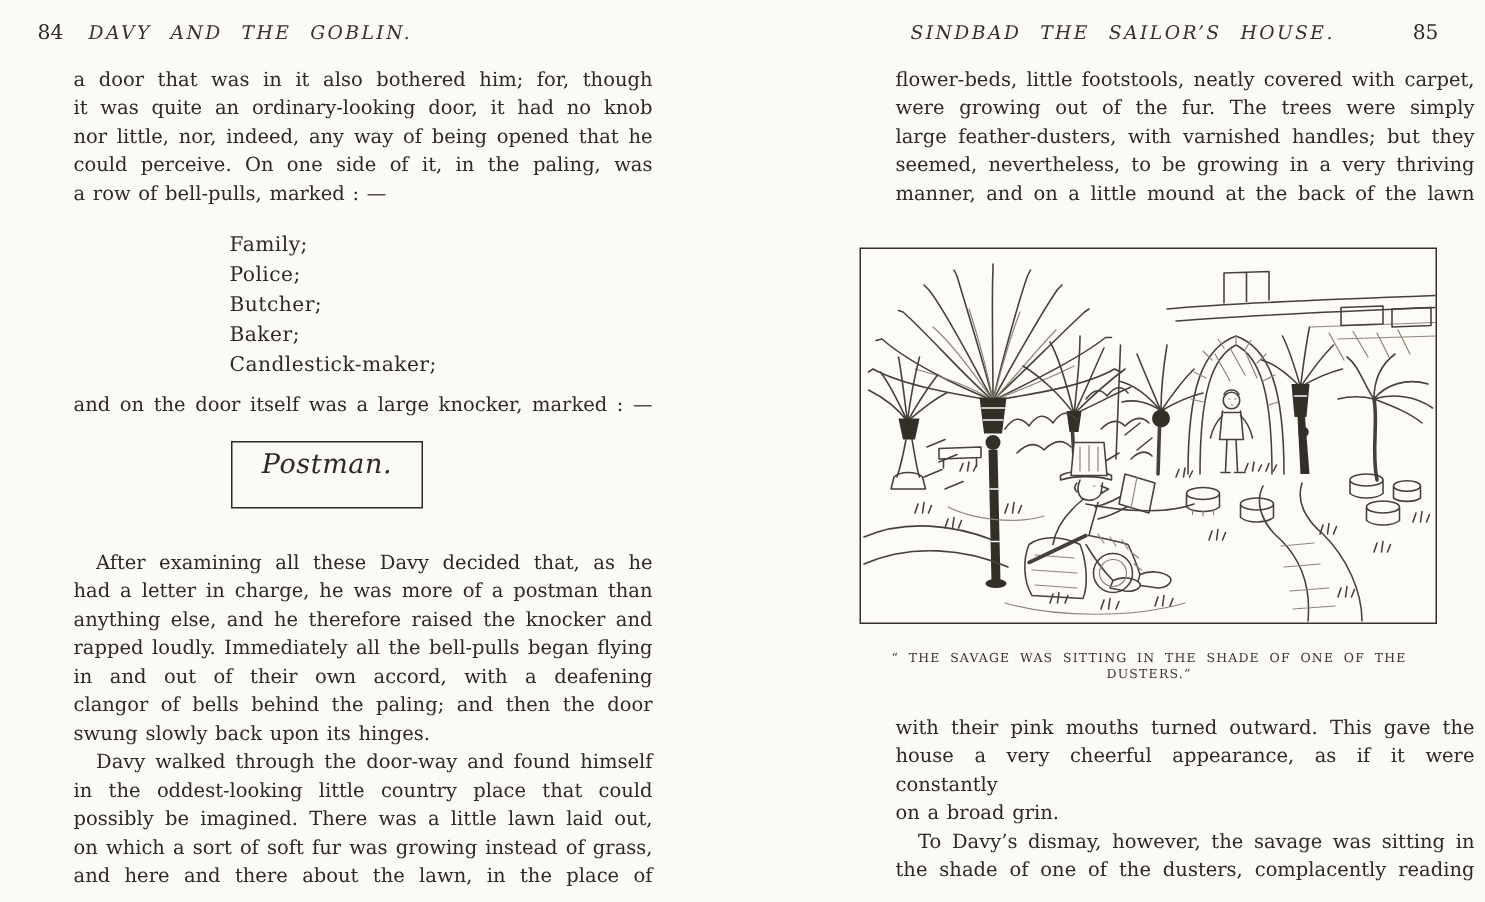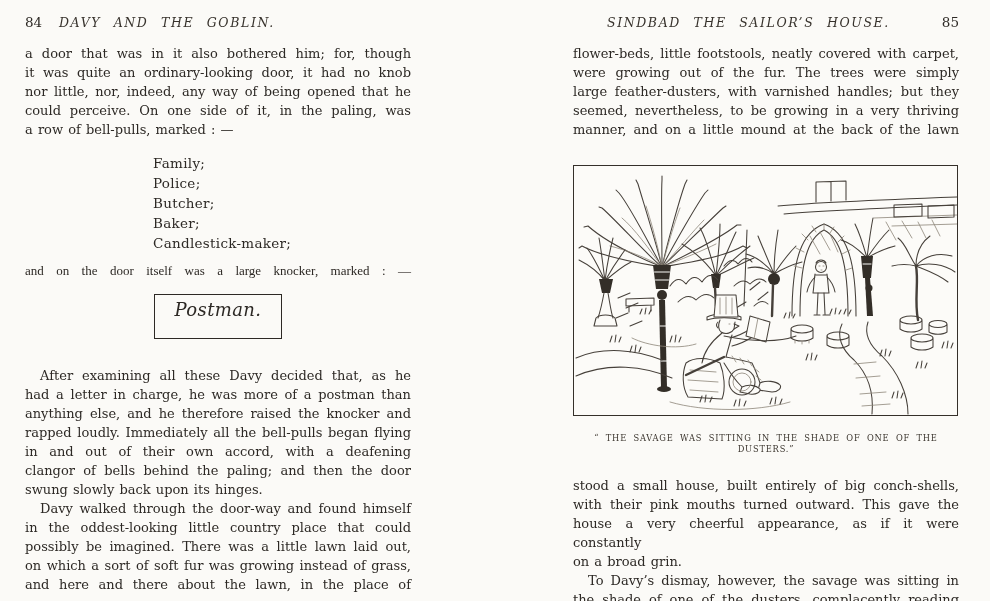--- a/index.html
+++ b/index.html
@@ -15,33 +15,33 @@
   .page.right{left:573px;width:386px;}
 
   .running-head{
     display:flex;align-items:baseline;margin-top:14px;height:19px;
     font-style:italic;font-size:12.5px;letter-spacing:1.6px;color:#37322c;
   }
   .running-head .rh-title{flex:1;text-align:left;word-spacing:7px;}
   .pageno{font-style:normal;font-size:13.5px;letter-spacing:0;width:34px;color:#2d2925;}
   .pageno.r{text-align:right;}
 
-  .para{width:100%;}
+  .para{width:100%;margin-left:24px;}
   .line{
     font-size:13px;line-height:19px;
     text-align:justify;text-align-last:justify;
     word-spacing:1px;color:#2d2925;
   }
   .line.end{text-align-last:left;}
   .line.ind{text-indent:15px;}
 
   .p1{margin-top:11px;}
   .pull-list{margin:14px 0 0 128px;font-size:13.5px;line-height:20px;color:#2d2925;}
   .pull-list div{letter-spacing:.3px;}
-  .knocker{margin-top:8px;font-family:Liberation Serif, serif;}
+  .knocker{margin-top:8px;}
   .plate-wrap{margin-top:14px;text-align:center;}
   .plate{
     display:inline-block;border:1.2px solid #2d2925;
     padding:4px 19px 18px;font-style:italic;font-size:18px;letter-spacing:.4px;
   }
   .p2{margin-top:27px;}
 
   .illustration{
     margin:26px 0 0 0;width:383px;height:249px;
     border:1.4px solid #35302a;background:#fcfbf8;
@@ -280,21 +280,20 @@
           <path d="M36,176 l2,-6 m3,6 l1,-7 m3,7 l2,-5"></path>
           <path d="M210,152 l2,-5 m3,5 l1,-6 m3,6 l2,-4"></path>
           <path d="M66,148 l2,-5 m3,5 l1,-6 m3,6 l2,-4"></path>
         </g>
       </svg>
     </figure>
 
     <div class="caption">“ THE SAVAGE WAS SITTING IN THE SHADE OF ONE OF THE DUSTERS.”</div>
 
     <div class="para rp2">
-      <div class="line">stood a small house, built entirely of big conch-shells,</div>
       <div class="line">with their pink mouths turned outward. This gave the</div>
       <div class="line">house a very cheerful appearance, as if it were constantly</div>
       <div class="line end">on a broad grin.</div>
       <div class="line ind">To Davy’s dismay, however, the savage was sitting in</div>
       <div class="line">the shade of one of the dusters, complacently reading</div>
     </div>
   </section>
 </div>
 
 </body></html>

